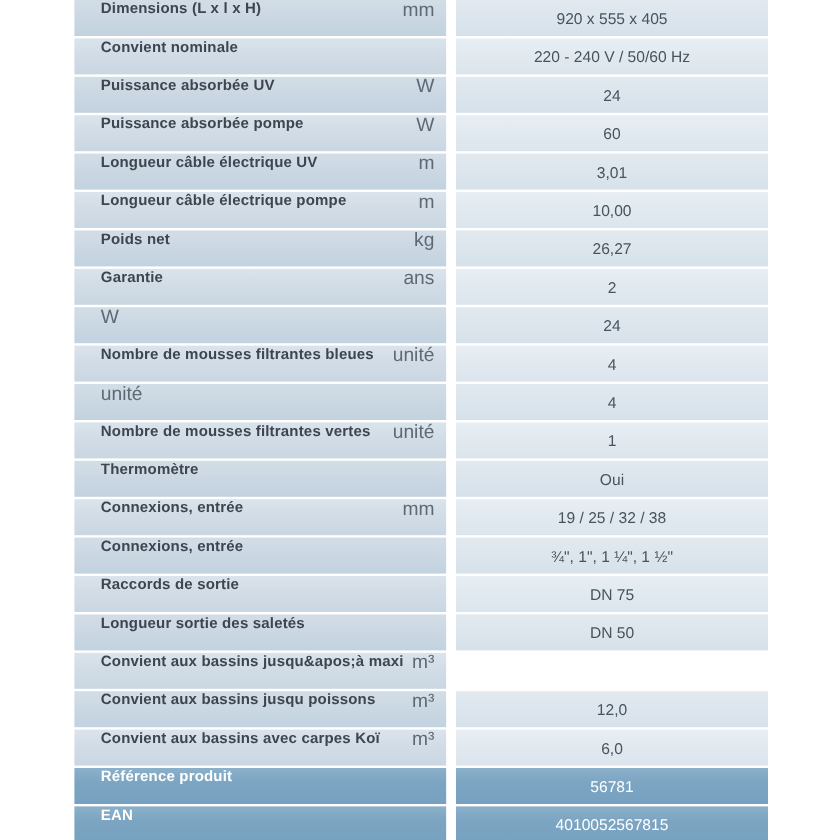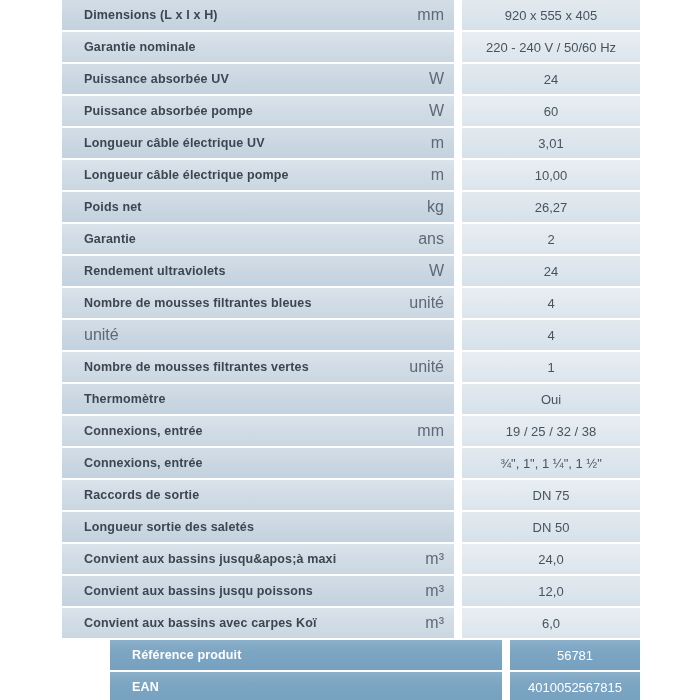--- a/index.html
+++ b/index.html
@@ -22,22 +22,21 @@
   .spec-row {
     display: flex;
     align-items: stretch;
     height: 30px;
     margin-bottom: 2px;
   }
 
   
   .row-left {
     display: flex;
-    align-items: center;
-    width: 392px;
+    width: 310px;
     box-sizing: border-box;
     padding: 0 10px 0 22px;
     background: linear-gradient(to bottom, #d3dde6 0%, #cbd8e3 45%, #c2d2df 100%);
   }
 
   .row-gap {
     width: 8px;
     background: #ffffff;
   }
 
@@ -78,21 +77,20 @@
   .cell-value {
     font-size: 13px;
     color: #49535d;
     text-align: left;
     white-space: nowrap;
   }
 
   
   .spec-row.highlight .row-left {
     background: linear-gradient(to bottom, #8bb0ca 0%, #7ca5c2 40%, #76a1c0 100%);
-    margin-left: 48px;
   }
   .spec-row.highlight .row-right {
     background: linear-gradient(to bottom, #8bb0ca 0%, #7ca5c2 40%, #76a1c0 100%);
   }
   .spec-row.highlight .cell-label {
     color: #ffffff;
   }
   .spec-row.highlight .cell-unit {
     color: #eef4f8;
   }
@@ -109,21 +107,21 @@
         <span class="cell-label">Dimensions (L x l x H)</span>
         <span class="cell-unit">mm</span>
       </div>
       <div class="row-gap"></div>
       <div class="row-right">
         <span class="cell-value">920 x 555 x 405</span>
       </div>
     </div>
     <div class="spec-row alt">
       <div class="row-left">
-        <span class="cell-label">Garantie nominale</span>
+        <span class="cell-label">Convient nominale</span>
         <span class="cell-unit"></span>
       </div>
       <div class="row-gap"></div>
       <div class="row-right">
         <span class="cell-value">220 - 240 V / 50/60 Hz</span>
       </div>
     </div>
     <div class="spec-row">
       <div class="row-left">
         <span class="cell-label">Puissance absorbée UV</span>
@@ -179,21 +177,20 @@
         <span class="cell-label">Garantie</span>
         <span class="cell-unit">ans</span>
       </div>
       <div class="row-gap"></div>
       <div class="row-right">
         <span class="cell-value">2</span>
       </div>
     </div>
     <div class="spec-row">
       <div class="row-left">
-        <span class="cell-label">Rendement ultraviolets</span>
         <span class="cell-unit">W</span>
       </div>
       <div class="row-gap"></div>
       <div class="row-right">
         <span class="cell-value">24</span>
       </div>
     </div>
     <div class="spec-row alt">
       <div class="row-left">
         <span class="cell-label">Nombre de mousses filtrantes bleues</span>
@@ -272,23 +269,20 @@
       <div class="row-right">
         <span class="cell-value">DN 50</span>
       </div>
     </div>
     <div class="spec-row alt">
       <div class="row-left">
         <span class="cell-label">Convient aux bassins jusqu&amp;apos;à maxi</span>
         <span class="cell-unit">m³</span>
       </div>
       <div class="row-gap"></div>
-      <div class="row-right">
-        <span class="cell-value">24,0</span>
-      </div>
     </div>
     <div class="spec-row">
       <div class="row-left">
         <span class="cell-label">Convient aux bassins jusqu poissons</span>
         <span class="cell-unit">m³</span>
       </div>
       <div class="row-gap"></div>
       <div class="row-right">
         <span class="cell-value">12,0</span>
       </div>

